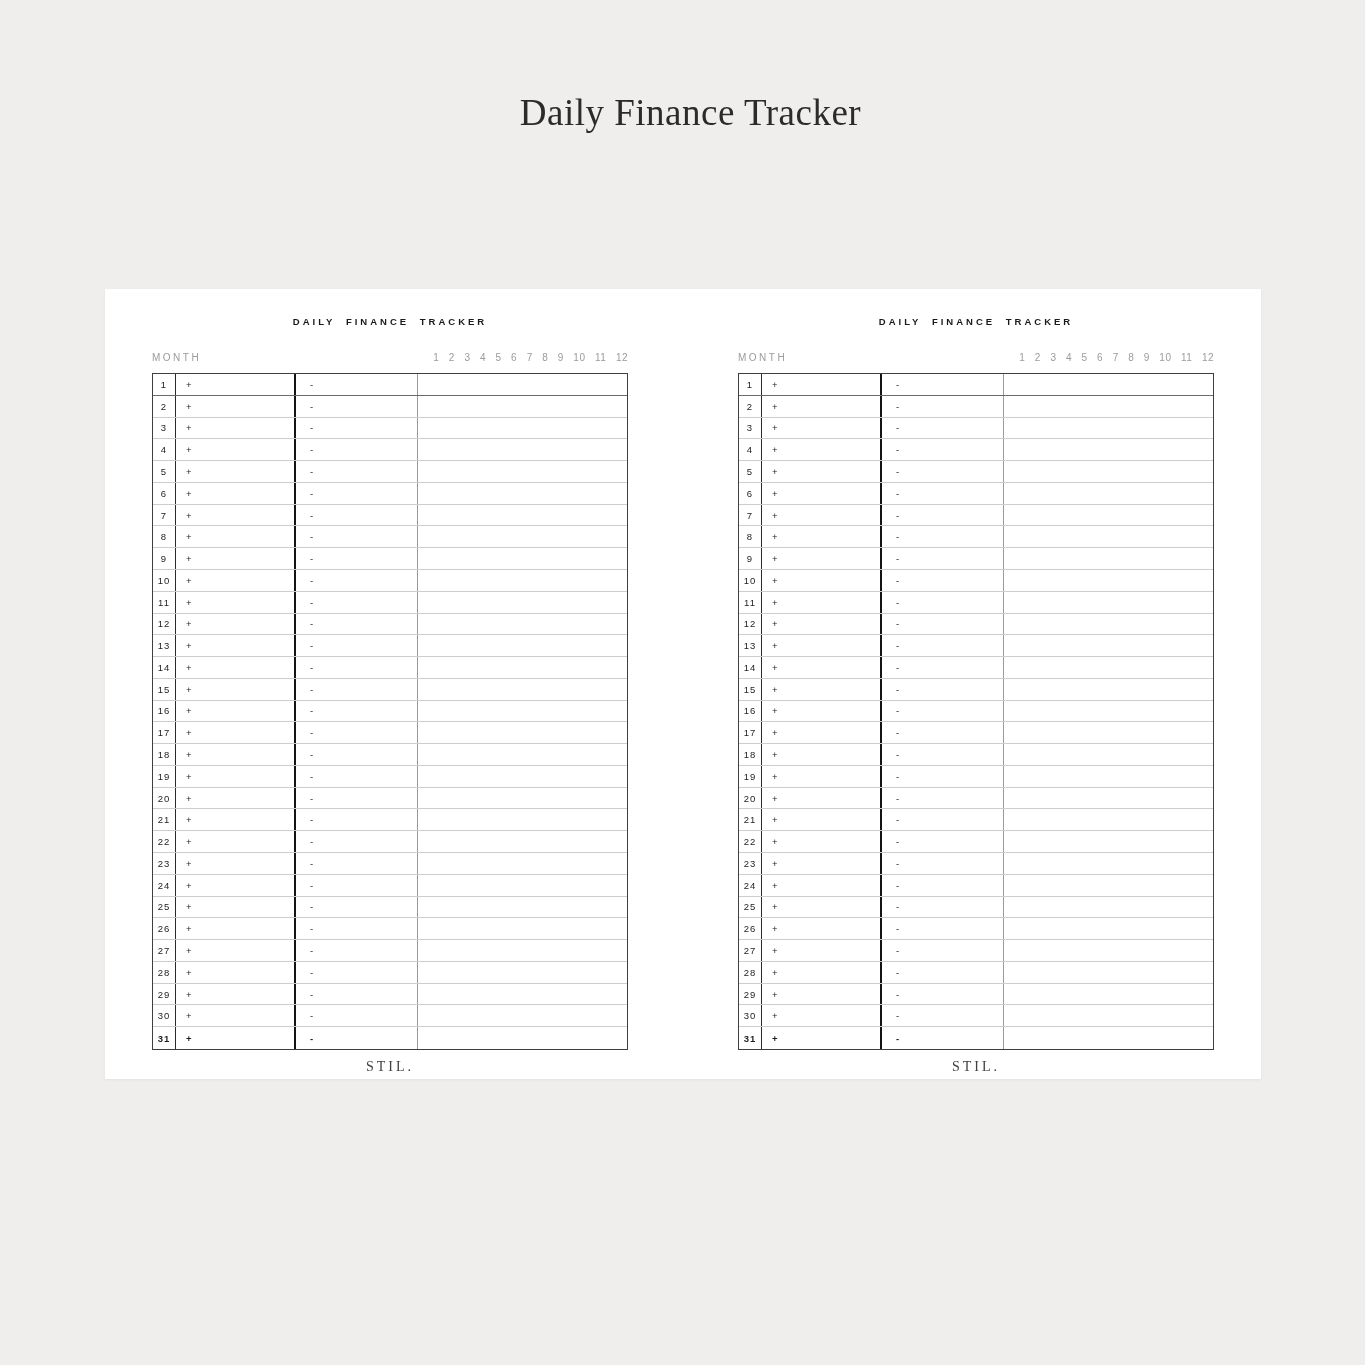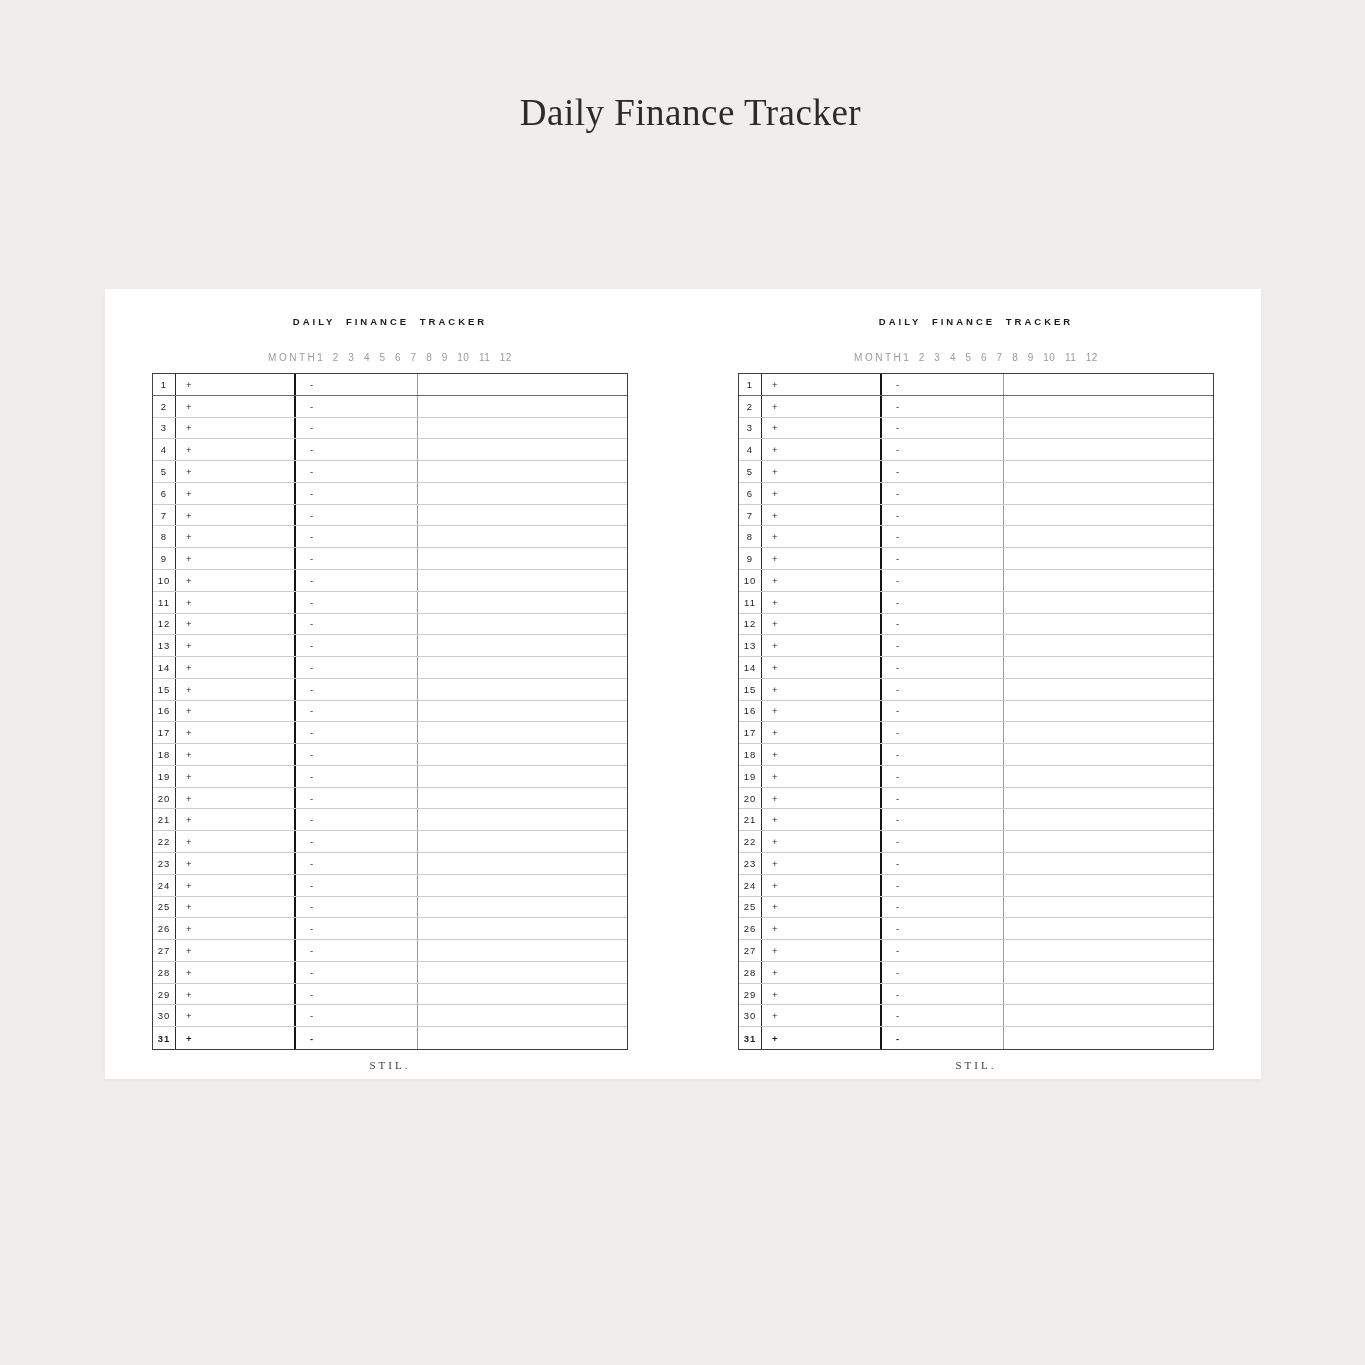--- a/index.html
+++ b/index.html
@@ -52,21 +52,21 @@
     word-spacing: 5px;
     color: #1a1a1a;
     white-space: nowrap;
   }
   .subheader {
     position: absolute;
     top: 58px; left: 0;
     width: 100%;
     height: 16px;
     display: flex;
-    justify-content: center;
+    justify-content: space-between;
     align-items: flex-end;
   }
   .month-label {
     font-size: 10px;
     letter-spacing: 2.5px;
     color: #9b9b9b;
   }
   .month-numbers {
     display: flex;
     gap: 9.5px;
@@ -116,21 +116,21 @@
     border-right: 1px solid #9a9a9a;
     font-size: 9.5px;
   }
   .cell-entry { }
   .brand {
     position: absolute;
     top: 770px; left: 0;
     width: 100%;
     text-align: center;
     font-family: "Liberation Serif", serif;
-    font-size: 11px;
+    font-size: 14px;
     letter-spacing: 3px;
     color: #3f3f3f;
   }
 </style>
 </head>
 <body>
 
 <div id="canvas">
 
   <h1 class="main-title">Daily Finance Tracker</h1>

